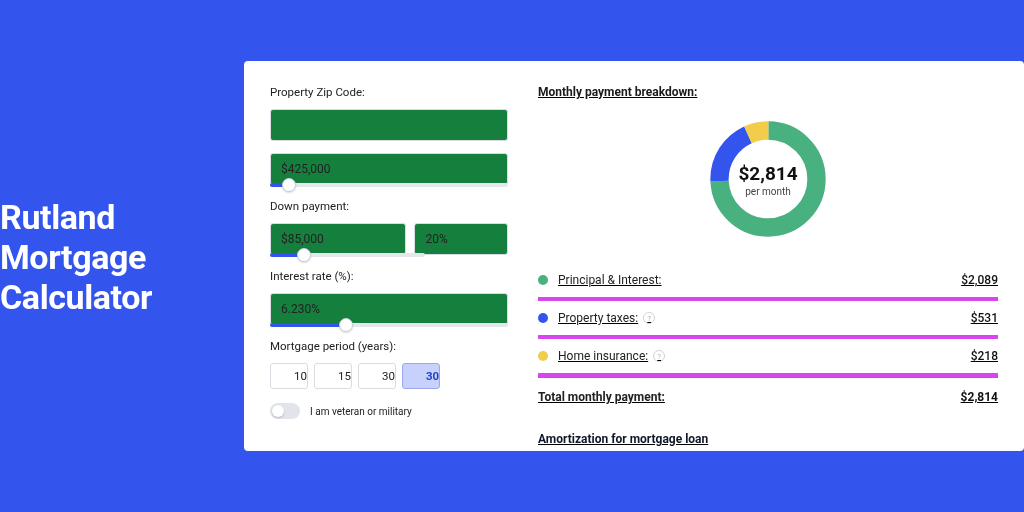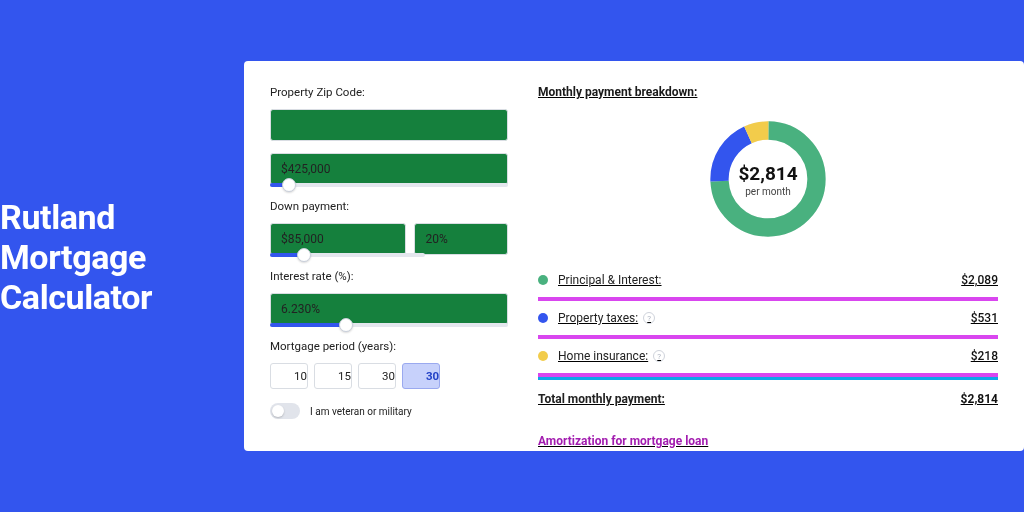--- a/index.html
+++ b/index.html
@@ -34,26 +34,26 @@
   .donut { position: relative; width: 128px; height: 128px; }
   .donut svg { width: 128px; height: 128px; }
   .donut-center { position: absolute; inset: 0; display: flex; flex-direction: column; align-items: center; justify-content: center; }
   .donut-val { font-size: 19px; font-weight: 700; color: #111; }
   .donut-sub { font-size: 10px; color: #444; margin-top: 1px; }
 
   .brk-row { display: flex; align-items: center; padding: 10px 0; border-bottom: 4px solid #d946ef; font-size: 12px; }
   .brk-dot { width: 10px; height: 10px; border-radius: 50%; margin-right: 10px; flex-shrink: 0; }
   .brk-label { color: #222; flex: 1; display: flex; align-items: center; gap: 5px; }
   .brk-val { color: #111; font-weight: 500; }
-  .brk-row.total { border-bottom: none; border-top: 3px solid #0ea5e9; padding-top: 12px; }
+  .brk-row.total { border-bottom: none; border-top: 1px solid #0ea5e9; padding-top: 12px; }
   .brk-row.total .brk-label, .brk-row.total .brk-val { font-weight: 700; }
   .help { width: 12px; height: 12px; border-radius: 50%; border: 1px solid #cfd3db; color: #aeb4c1; font-size: 8px; display: inline-flex; align-items: center; justify-content: center; }
 
   .amort { margin-top: 18px; }
-  .amort-h { font-size: 12px; font-weight: 700; color: #a21caf; margin-bottom: 10px; }
+  .amort-h { font-size: 12px; font-weight: 700; color: #0f172a; margin-bottom: 10px; }
   .amort-p { font-size: 11px; color: #555; line-height: 1.5; }
 </style>
 </head>
 <body>
 
 <div class="outer">
   <h1 class="title">Rutland Mortgage Calculator</h1>
 
   <div class="card-shadow">
   <div class="card">

